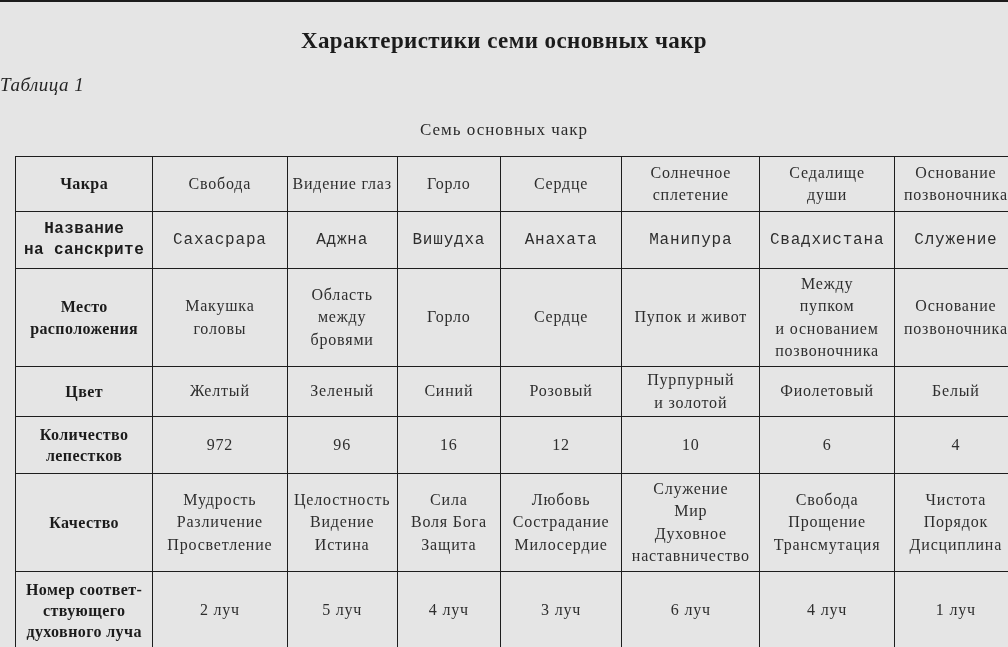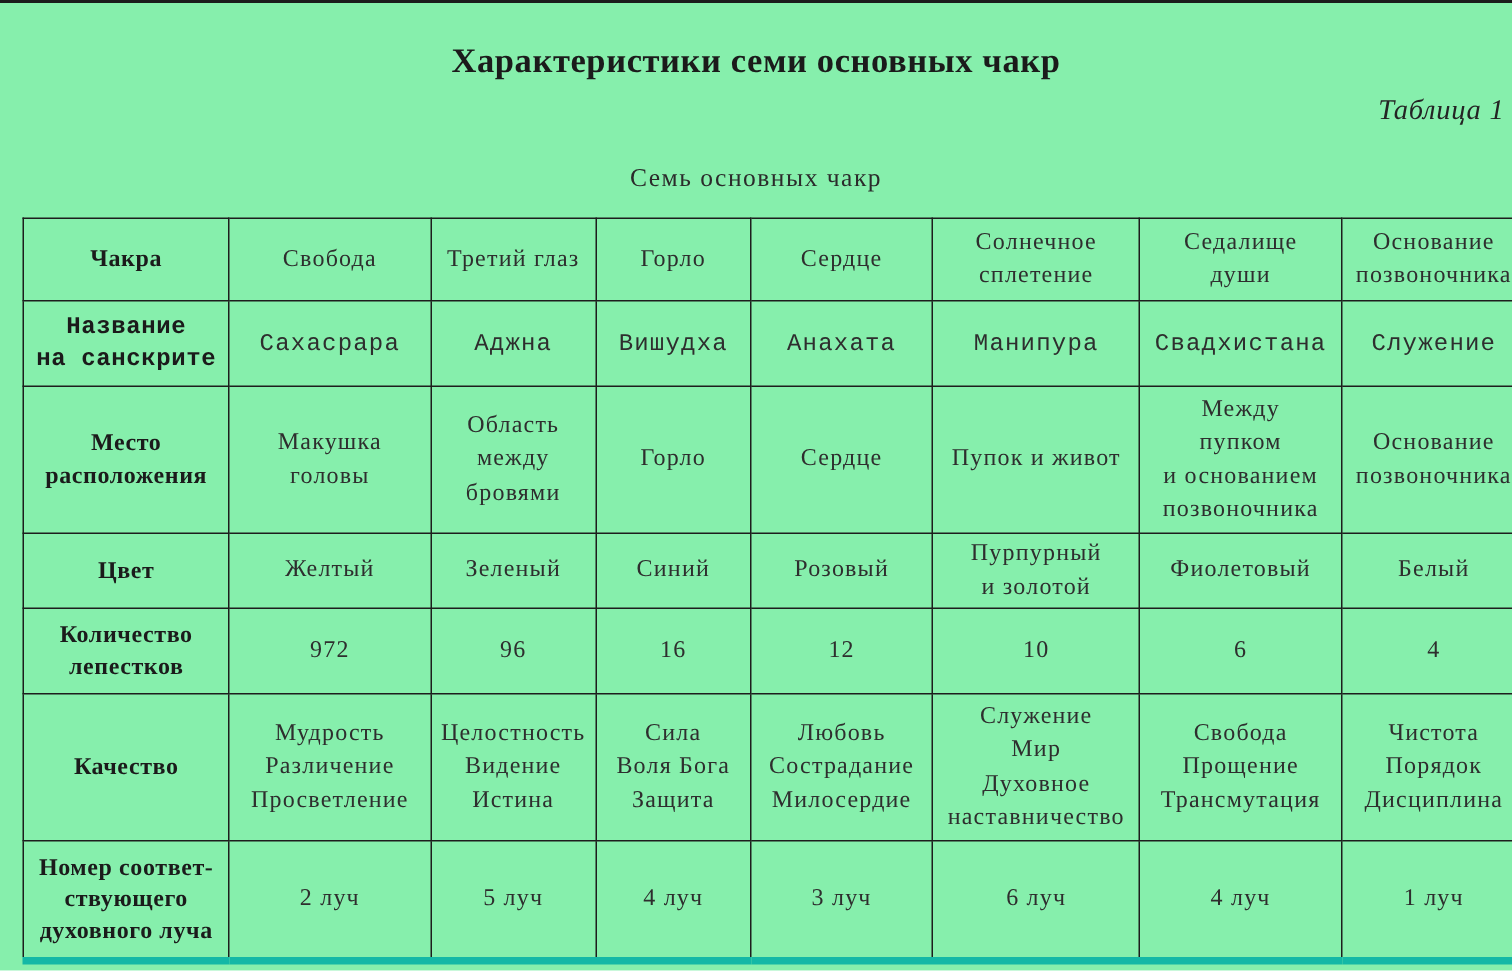--- a/index.html
+++ b/index.html
@@ -1,20 +1,20 @@
 <!DOCTYPE html>
 <html lang="ru"><head>
 <meta charset="utf-8">
 <style>
   html, body { margin: 0; padding: 0; background: #ffffff; }
   .page {
     position: relative;
     width: 1008px;
     height: 647px;
-    background: #86efac;
+    background: #e5e5e5;
     font-family: "Liberation Serif", "DejaVu Serif", serif;
     color: #222;
     overflow: hidden;
     box-sizing: border-box;
   }
   .top-rule {
     position: absolute;
     top: 0; left: 0;
     width: 100%;
     height: 2px;
@@ -23,22 +23,22 @@
   .doc-title {
     margin: 28px 0 0 0;
     text-align: center;
     font-size: 23px;
     font-weight: bold;
     letter-spacing: 0.4px;
     color: #1b1b1b;
     line-height: 26px;
   }
   .table-label {
-    margin: 9px 5px 0 0;
-    text-align: right;
+    margin: 20px 5px 0 0;
+    text-align: left;
     font-style: italic;
     font-size: 19px;
     color: #242424;
     line-height: 22px;
     letter-spacing: 0.5px;
   }
   .table-subtitle {
     margin: 24px 0 16px 0;
     text-align: center;
     font-size: 17px;
@@ -114,21 +114,21 @@
         <col class="c3">
       <col class="c4">
         <col class="c5">
         <col class="c6">
         <col class="c7">
     </colgroup>
     <tbody>
         <tr class="r0">
           <th>Чакра</th>
           <td>Свобода</td>
-          <td>Третий глаз</td>
+          <td>Видение глаз</td>
           <td>Горло</td>
           <td>Сердце</td>
           <td>Солнечное
 сплетение</td>
           <td>Седалище
 души</td>
           <td>Основание
 позвоночника</td>
         </tr>
         <tr class="r1">

